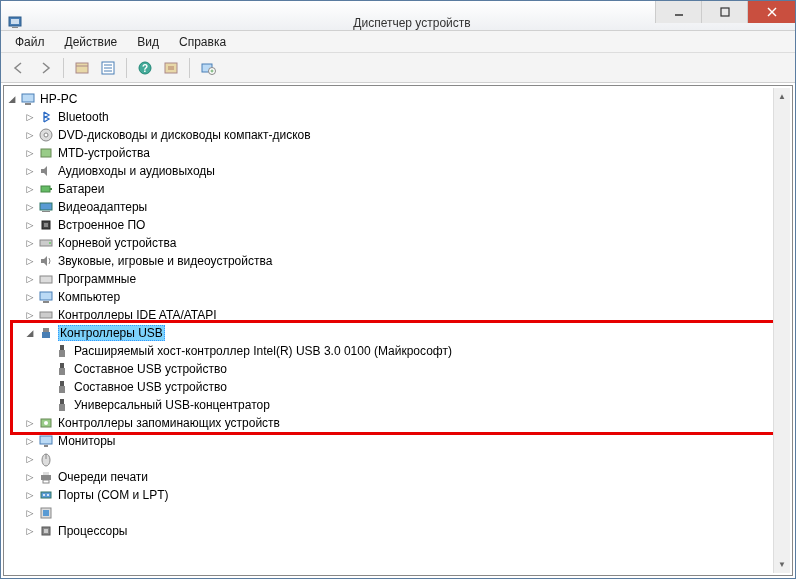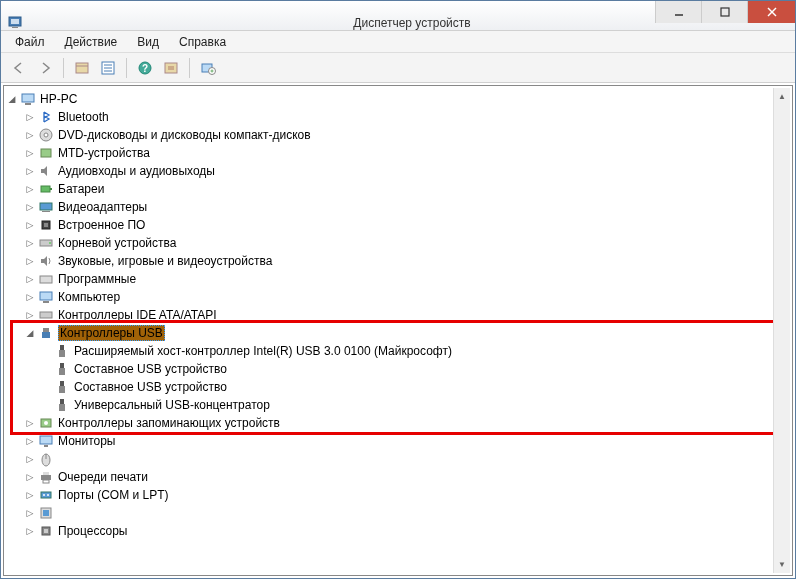--- a/index.html
+++ b/index.html
@@ -14,21 +14,21 @@
 .menubar { height: 22px; background: #f5f5f5; display: flex; align-items: center; padding: 0 4px; border-bottom: 1px solid #ddd; }
 .menu-item { font-size: 12px; padding: 2px 10px; color: #222; cursor: pointer; }
 .toolbar { height: 30px; background: #f4f4f4; display: flex; align-items: center; padding: 0 6px; border-bottom: 1px solid #d0d0d0; gap: 2px; }
 .tool-btn { width: 24px; height: 24px; display: flex; align-items: center; justify-content: center; border: 1px solid transparent; border-radius: 2px; cursor: pointer; }
 .tool-sep { width: 1px; height: 20px; background: #ccc; margin: 0 4px; }
 .content { flex: 1; background: #fff; margin: 2px; border: 1px solid #888; overflow-y: auto; position: relative; padding: 4px 0; }
 .tree-row { display: flex; align-items: center; height: 18px; font-size: 12px; color: #000; cursor: pointer; white-space: nowrap; position: relative; }
 .expander { width: 12px; height: 12px; display: inline-flex; align-items: center; justify-content: center; color: #666; font-size: 9px; margin-right: 2px; }
 .node-icon { width: 16px; height: 16px; margin-right: 4px; display: inline-flex; align-items: center; justify-content: center; flex-shrink: 0; }
 .highlight-box { position: absolute; border: 3px solid #e60000; left: 6px; right: 6px; pointer-events: none; }
-.selected { background: #a16207; border: 1px dotted #3399ff; display: inline-block; padding: 0 1px; }
+.selected { background: #7dd3fc; border: 1px dotted #3399ff; display: inline-block; padding: 0 1px; }
 .scrollbar-hint { position: absolute; right: 2px; top: 2px; bottom: 2px; width: 17px; background: #f0f0f0; border-left: 1px solid #ddd; }
 .scroll-arrow { height: 17px; display: flex; align-items: center; justify-content: center; color: #666; font-size: 8px; }
 svg { display: block; }
 </style>
 </head>
 <body>
 
 <div class="window">
   <div class="titlebar">
     <span class="title-icon">

